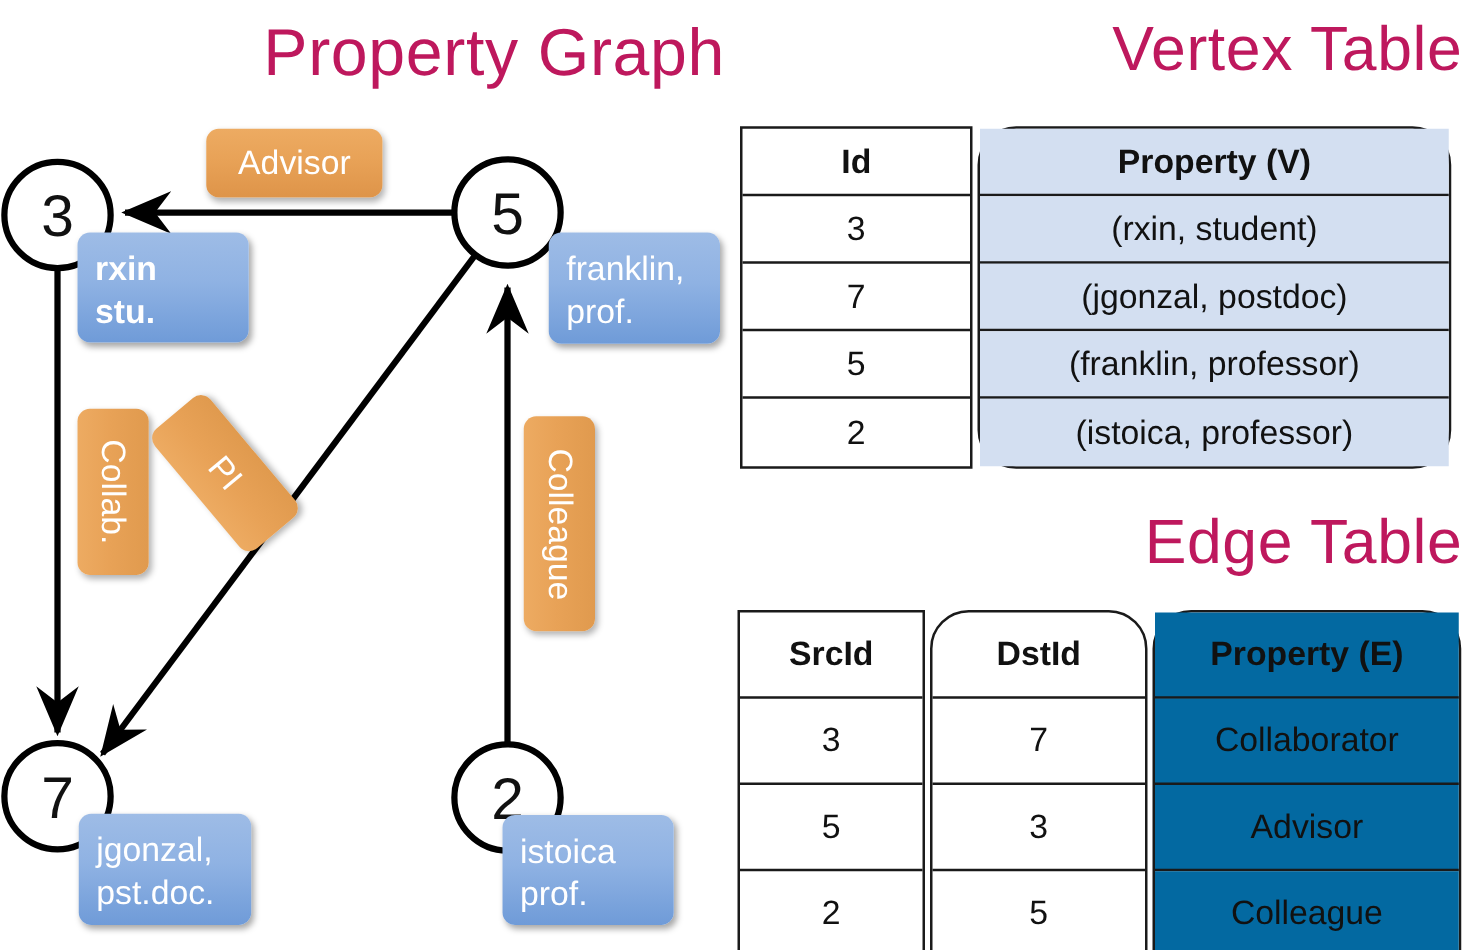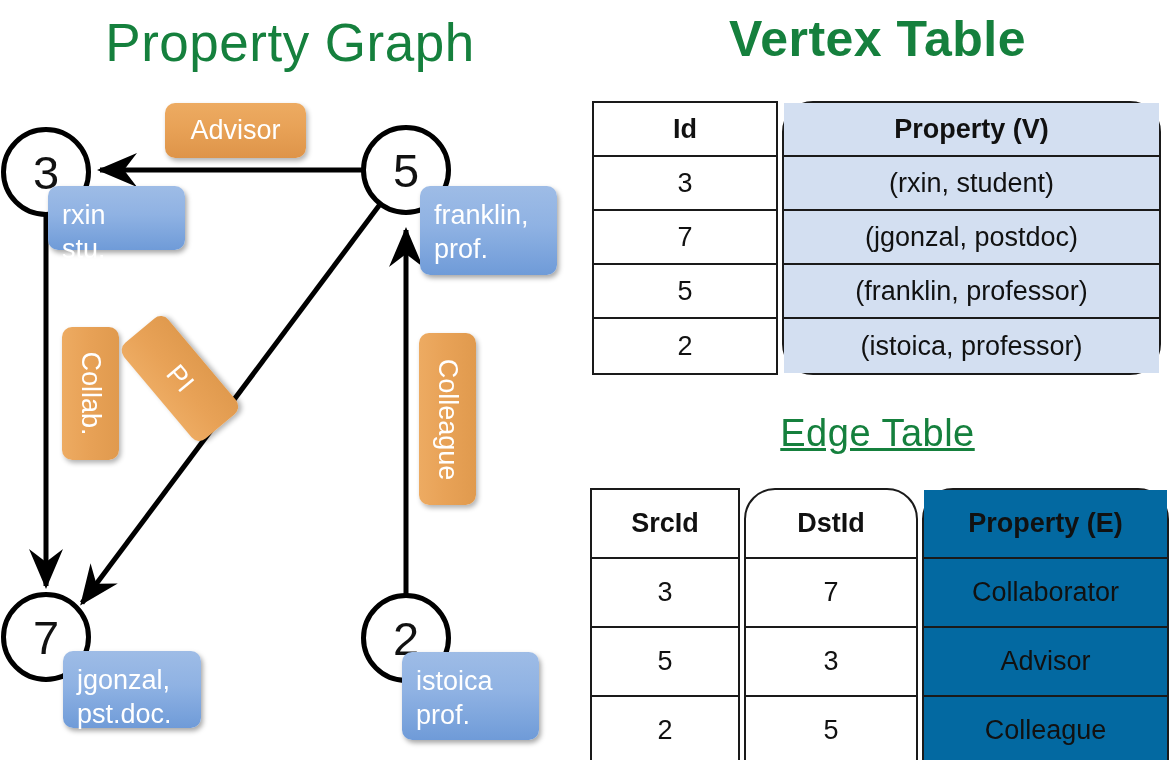--- a/index.html
+++ b/index.html
@@ -1,24 +1,24 @@
 <!DOCTYPE html>
 <html><head>
 <meta charset="utf-8">
 <style>
   html,body{margin:0;padding:0;background:#fff;}
   body{width:1170px;height:760px;position:relative;overflow:hidden;
        font-family:"Liberation Sans","DejaVu Sans",sans-serif;color:#000;}
 
   
-  .title{position:absolute;font-weight:300;color:#15803d;white-space:nowrap;
-         text-align:center;letter-spacing:.5px;}
+  .title{position:absolute;font-weight:300;color:#be185d;white-space:nowrap;
+         text-align:right;letter-spacing:.5px;}
   #title-graph{left:0;top:12px;width:580px;font-size:53px;line-height:62px;}
-  #title-vertex{left:585px;top:8px;width:585px;font-size:50px;line-height:62px;font-weight:bold;}
-  #title-edge{left:585px;top:402px;width:585px;font-size:38px;line-height:62px;text-decoration:underline;}
+  #title-vertex{left:585px;top:8px;width:585px;font-size:50px;line-height:62px;}
+  #title-edge{left:585px;top:402px;width:585px;font-size:50px;line-height:62px;}
 
   
   #graph{position:absolute;left:0;top:0;width:585px;height:760px;}
   #edges{position:absolute;left:0;top:0;width:585px;height:760px;}
 
   .node{position:absolute;width:90px;height:90px;border-radius:50%;
         border:5px solid #000;background:#fff;box-sizing:border-box;
         display:flex;align-items:center;justify-content:center;
         font-size:47px;font-weight:300;color:#111;line-height:1;}
 
@@ -86,29 +86,29 @@
     <line x1="381" y1="203" x2="82" y2="603" stroke="#000" stroke-width="5" marker-end="url(#ah)"></line>
 
     <line x1="406" y1="595" x2="406" y2="230" stroke="#000" stroke-width="5" marker-end="url(#ah)"></line>
   </svg>
 
   <div class="node" style="left:1px;top:127px;">3</div>
   <div class="node" style="left:361px;top:125px;">5</div>
   <div class="node" style="left:1px;top:592px;">7</div>
   <div class="node" style="left:361px;top:593px;">2</div>
 
-  <div class="vbox" style="left:48px;top:186px;width:137px;height:64px;">
+  <div class="vbox" style="left:62px;top:186px;width:137px;height:88px;font-weight:bold;">
     <div>rxin</div>
     <div>stu.</div>
   </div>
-  <div class="vbox" style="left:420px;top:186px;width:137px;height:89px;">
+  <div class="vbox" style="left:439px;top:186px;width:137px;height:89px;">
     <div>franklin,</div>
     <div>prof.</div>
   </div>
-  <div class="vbox" style="left:63px;top:651px;width:138px;height:77px;">
+  <div class="vbox" style="left:63px;top:651px;width:138px;height:89px;">
     <div>jgonzal,</div>
     <div>pst.doc.</div>
   </div>
   <div class="vbox" style="left:402px;top:652px;width:137px;height:88px;">
     <div>istoica</div>
     <div>prof.</div>
   </div>
 
   <div class="ebox horiz" style="left:165px;top:103px;width:141px;height:55px;">
     <span>Advisor</span>

